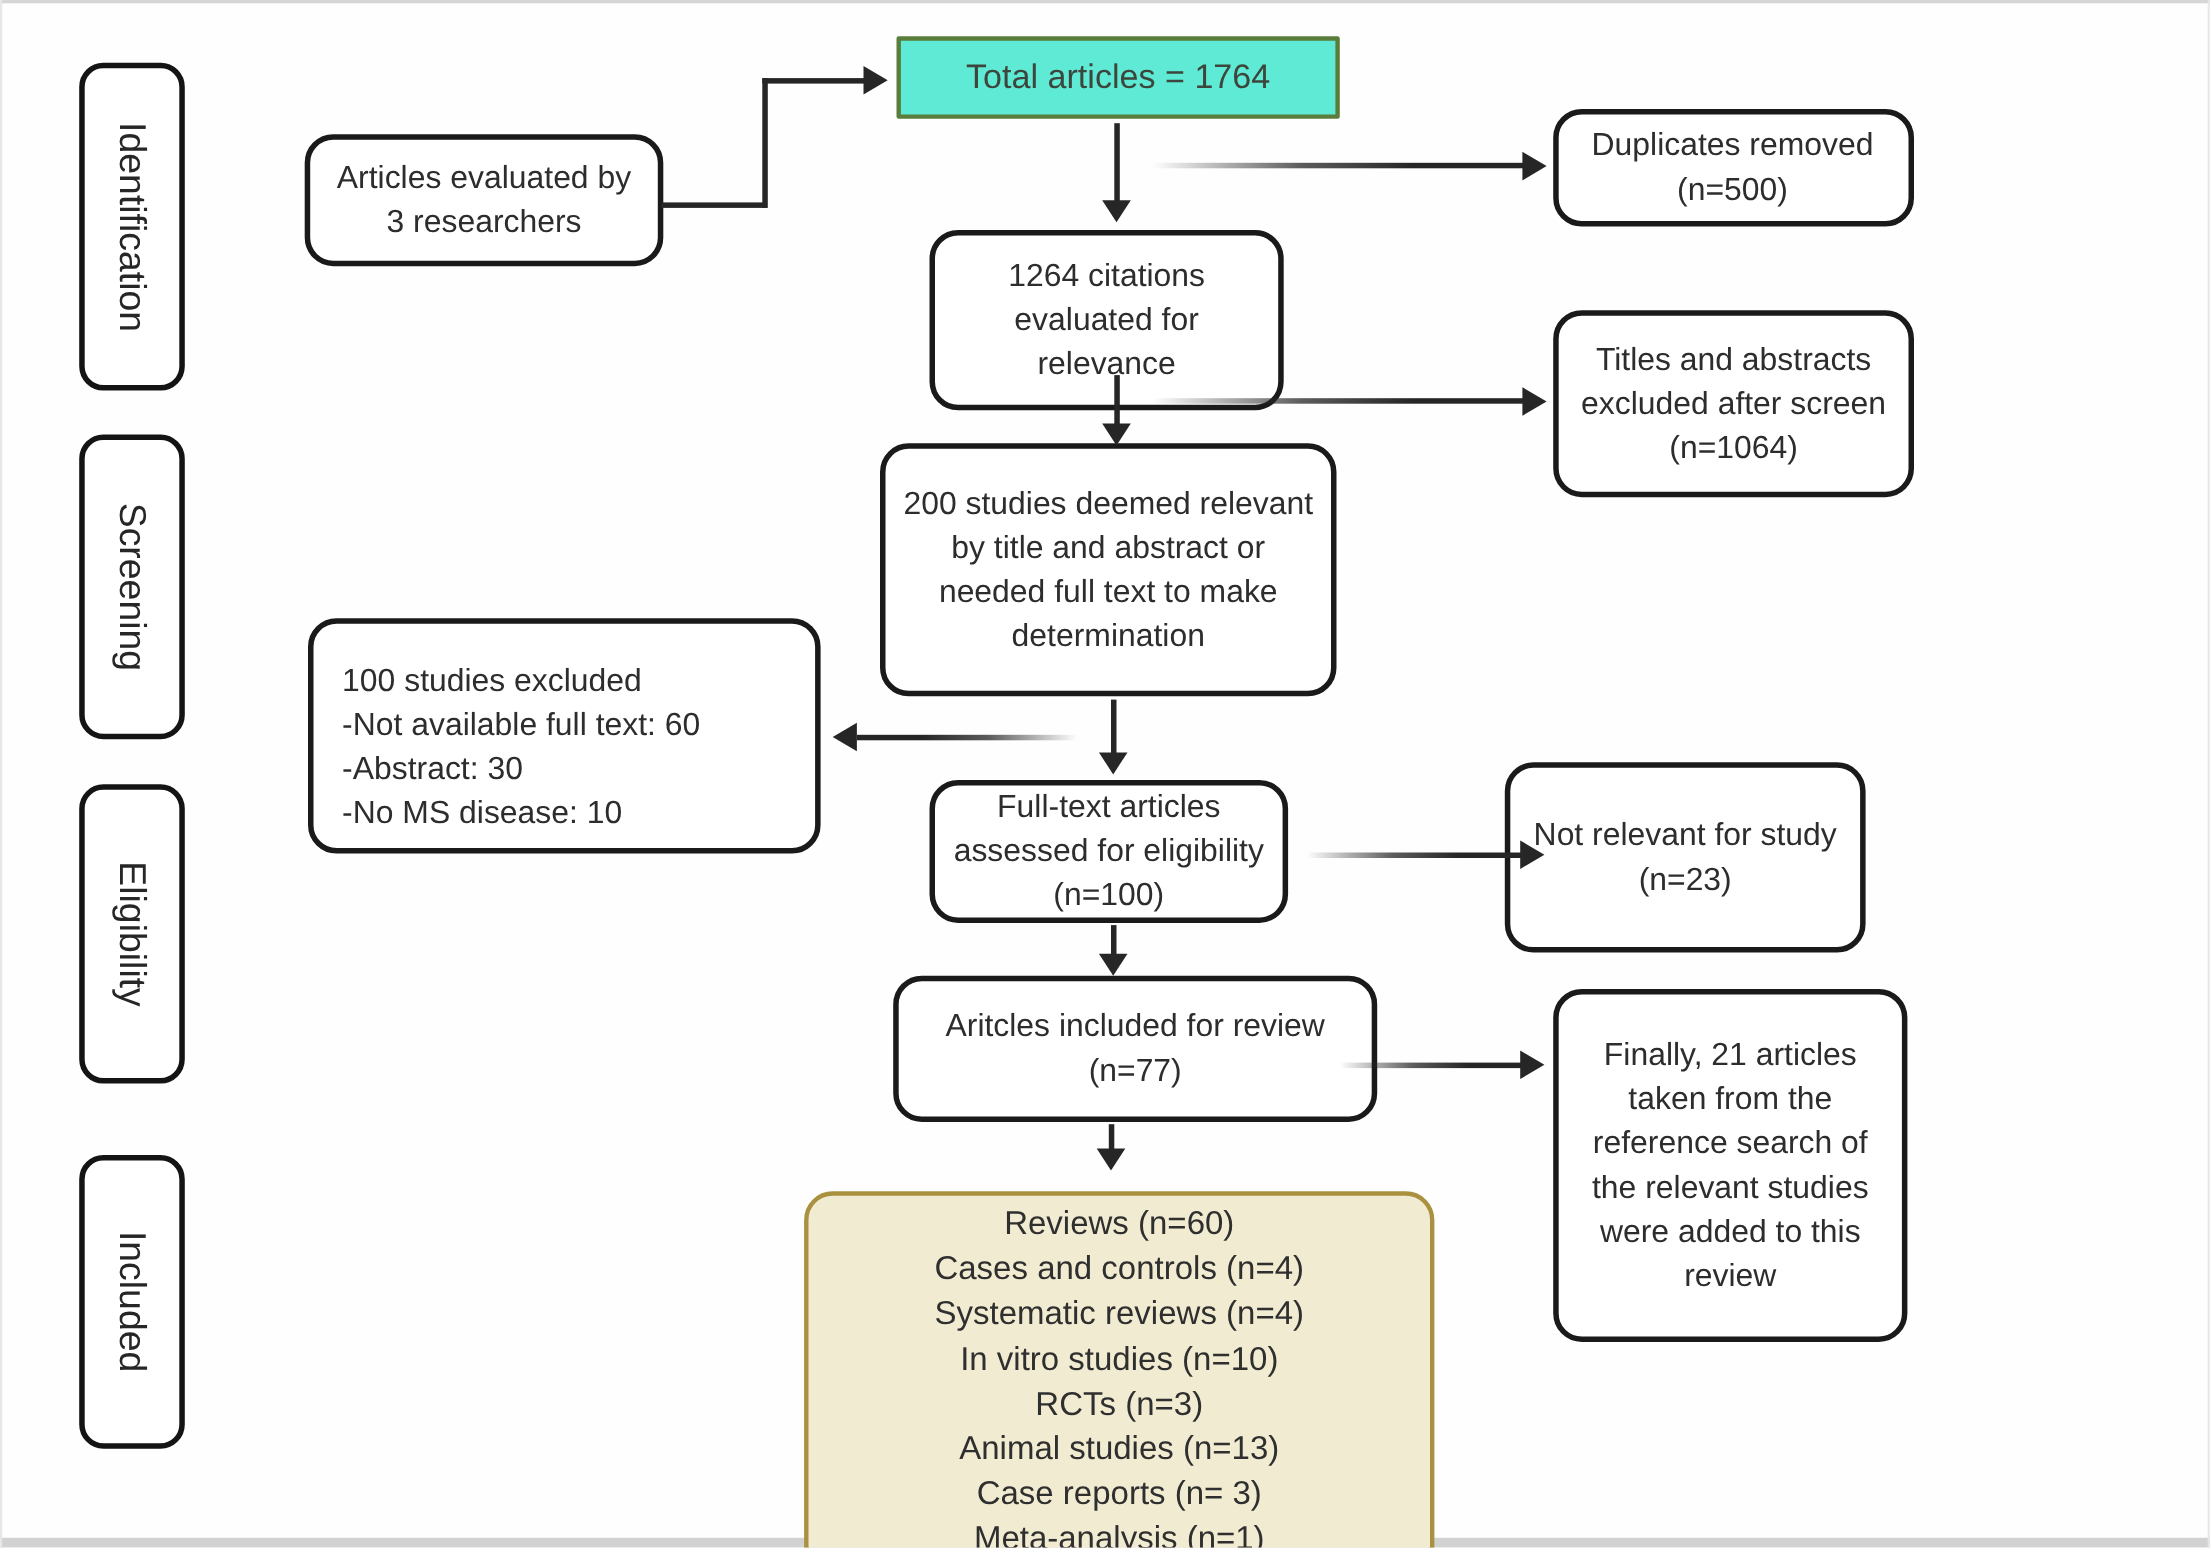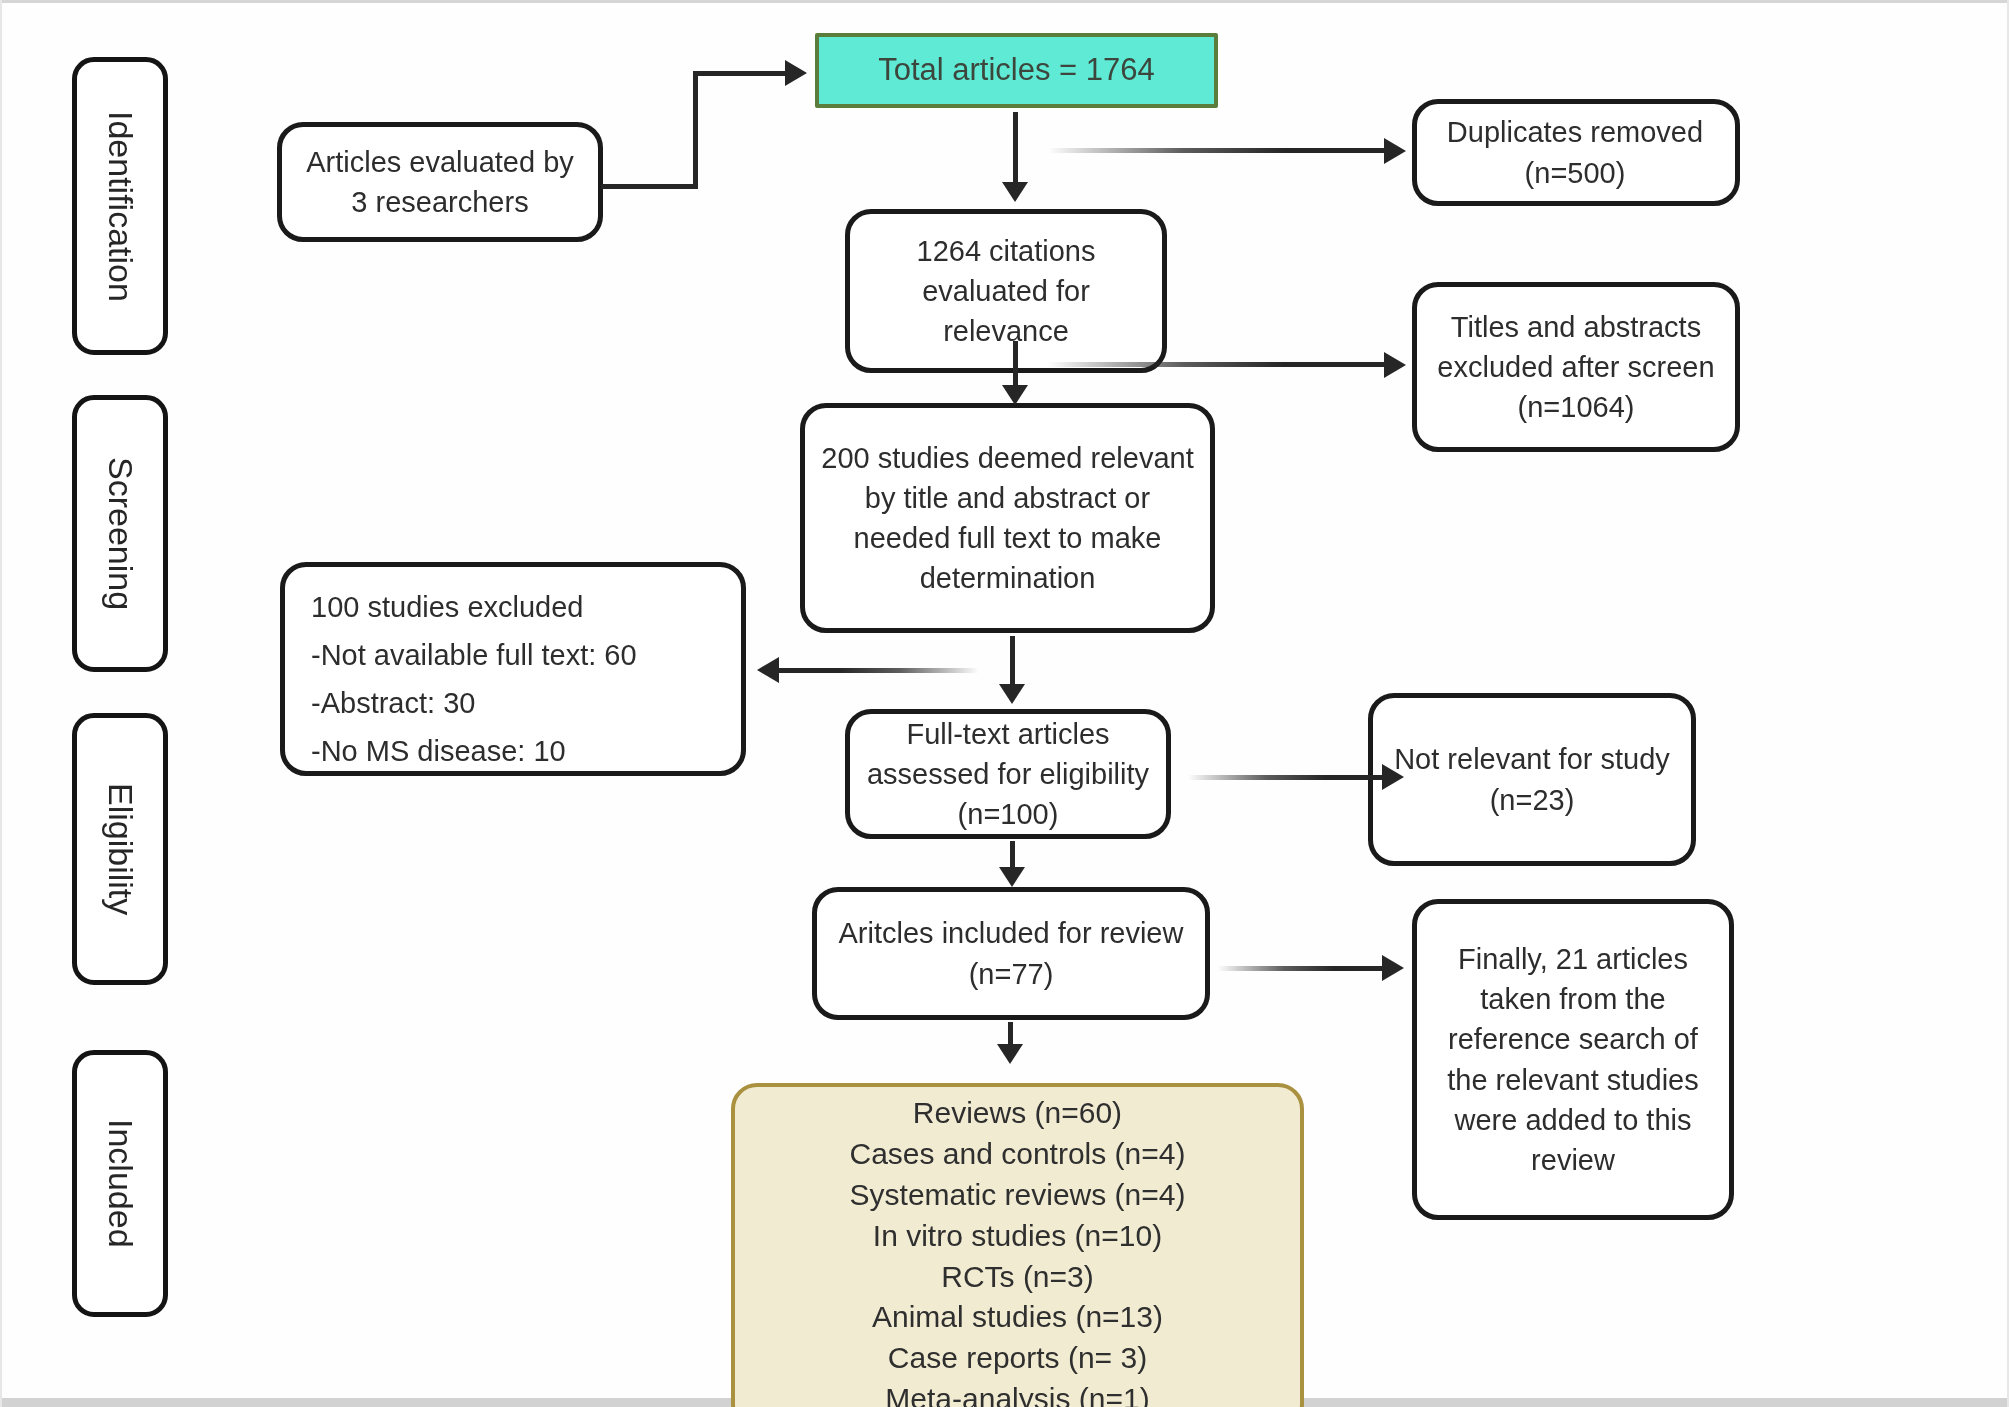--- a/index.html
+++ b/index.html
@@ -51,21 +51,21 @@
   .yellow-box {
     border:4px solid #aa9140;
     border-radius:26px;
     background:#f1ebd1;
     color:#2f2f2f;
     font-size:30px; line-height:1.36;
     flex-direction:column;
     margin-top:38px;
   }
   .left-align {
-    align-items:flex-start; justify-content:space-between;
+    align-items:flex-start; justify-content:center;
     flex-direction:column;
     text-align:left;
     padding:20px 18px 0 26px;
   }
   .line { position:absolute; background:#262626; }
   .fade-left  { background:linear-gradient(to right, rgba(38,38,38,0) 0%, rgba(38,38,38,0.75) 40%, #262626 70%); }
   .fade-right { background:linear-gradient(to left,  rgba(38,38,38,0) 0%, rgba(38,38,38,0.75) 40%, #262626 70%); }
   .head { position:absolute; width:0; height:0; }
   .head-right { border-top:13px solid transparent; border-bottom:13px solid transparent; border-left:22px solid #262626; }
   .head-left  { border-top:13px solid transparent; border-bottom:13px solid transparent; border-right:22px solid #262626; }
@@ -110,21 +110,21 @@
     <div>100 studies excluded</div>
     <div>-Not available full text:  60</div>
     <div>-Abstract: 30</div>
     <div>-No MS disease: 10</div>
   </div>
 
   <div class="box" style="left:845px;top:709px;width:326px;height:130px;">Full-text articles assessed for eligibility (n=100)</div>
 
   <div class="box" style="left:1368px;top:693px;width:328px;height:173px;">Not relevant for study (n=23)</div>
 
-  <div class="box" style="left:812px;top:887px;width:398px;height:133px;">Aritcles included for review (n=77)</div>
+  <div class="box" style="left:812px;top:887px;width:440px;height:133px;">Aritcles included for review (n=77)</div>
 
   <div class="box" style="left:1412px;top:899px;width:322px;height:321px;padding:8px 24px;">Finally, 21 articles taken from the reference search of the relevant studies were added to this review</div>
 
   <div class="box yellow-box" style="left:731px;top:1045px;width:573px;height:347px;">
     <div>Reviews (n=60)</div>
     <div>Cases and controls (n=4)</div>
     <div>Systematic reviews (n=4)</div>
     <div>In vitro studies (n=10)</div>
     <div>RCTs (n=3)</div>
     <div>Animal studies (n=13)</div>

